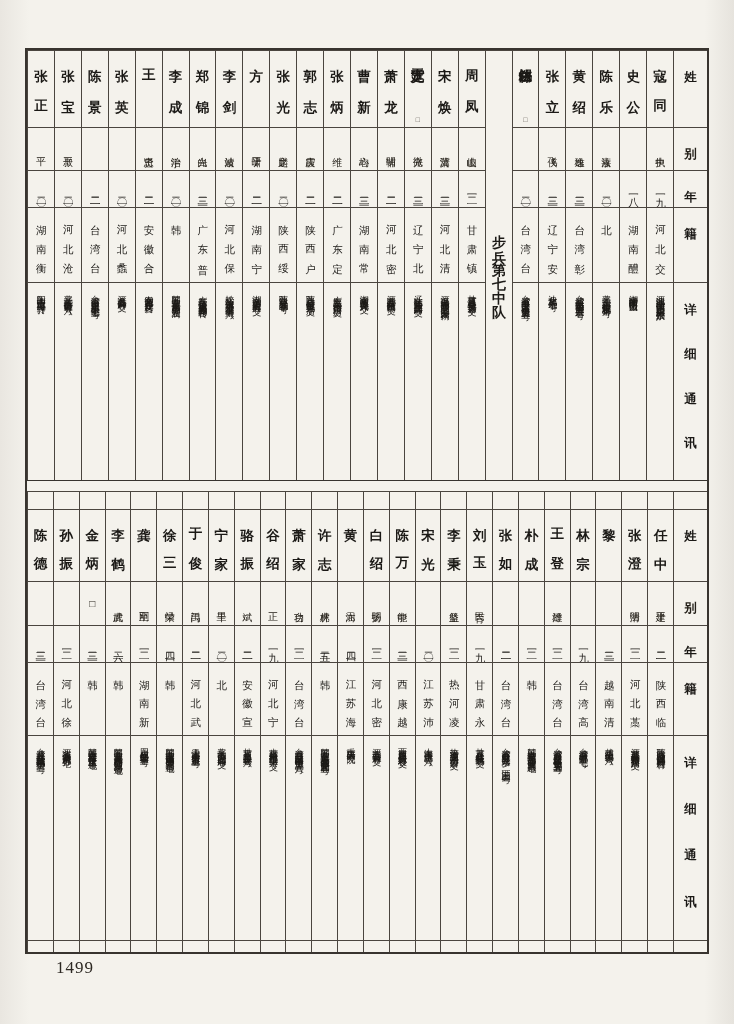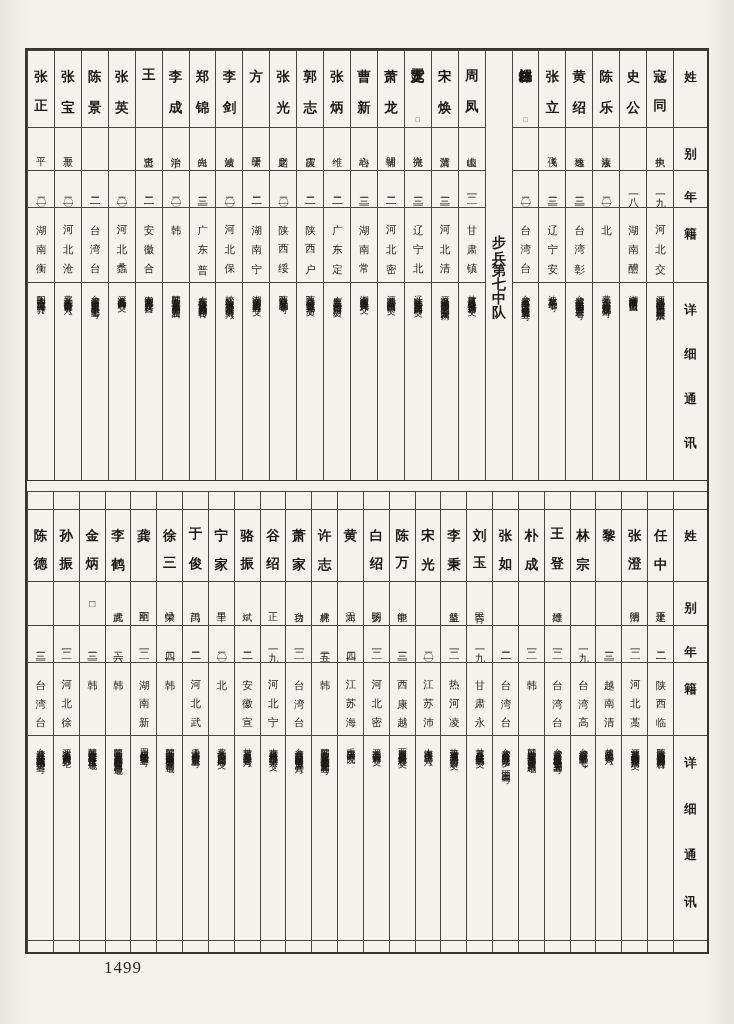--- a/index.html
+++ b/index.html
@@ -51,21 +51,20 @@
   .c-origin .vt{font-size:10.5px;text-align:justify;text-align-last:justify;padding:8px 0;}
   .c-address .vt{font-size:9px;letter-spacing:1px;text-align:start;padding:5px 0;line-height:1.2;}
   .c-h .vt{font-size:12.5px;font-weight:bold;text-align:justify;text-align-last:justify;padding:9px 0;}
   .c-h.c-address .vt{font-size:12.5px;letter-spacing:0;line-height:1.12;}
   .c-section{grid-row:1 / -1;}
   .c-section .vt{font-size:14px;font-weight:bold;text-align:center;letter-spacing:14px;padding:20px 0;}
   .pagenum{
     position:absolute;left:56px;top:958px;
     font-size:17px;letter-spacing:1px;color:#2c2822;
     font-family:"Liberation Serif","DejaVu Serif",serif;
-    margin-left:48px;
   }
 </style>
 </head>
 <body>
 
 <div class="sheet"></div>
 
 <div class="frame">
   <div class="tbl t1" id="table-0">
       <div class="c c-name c-h">

